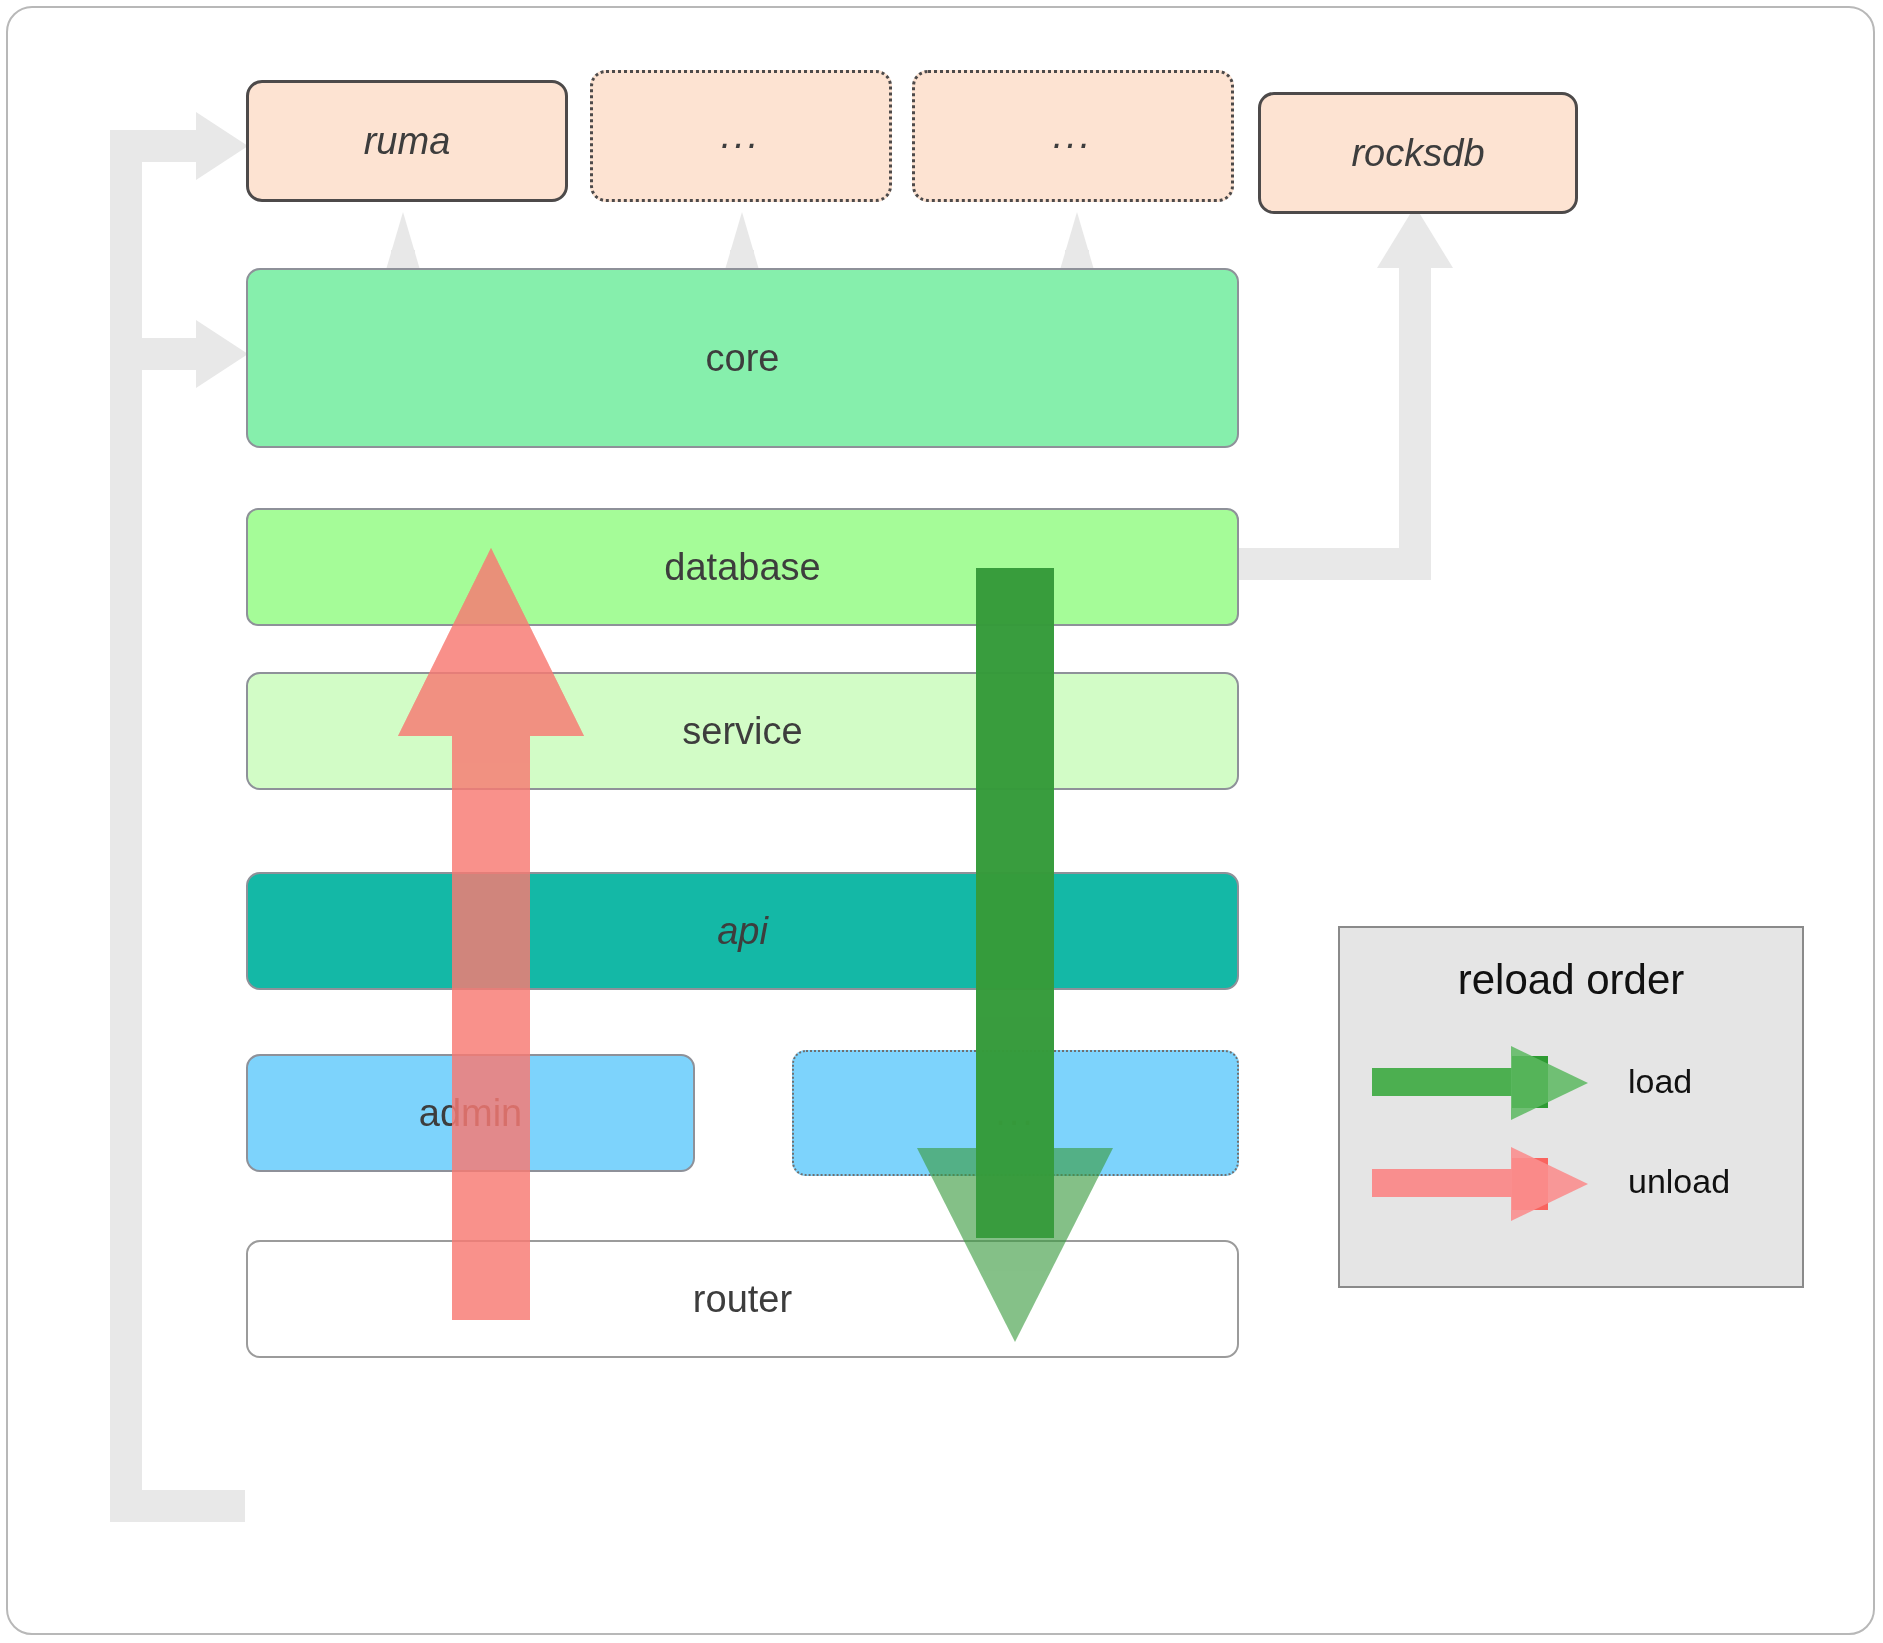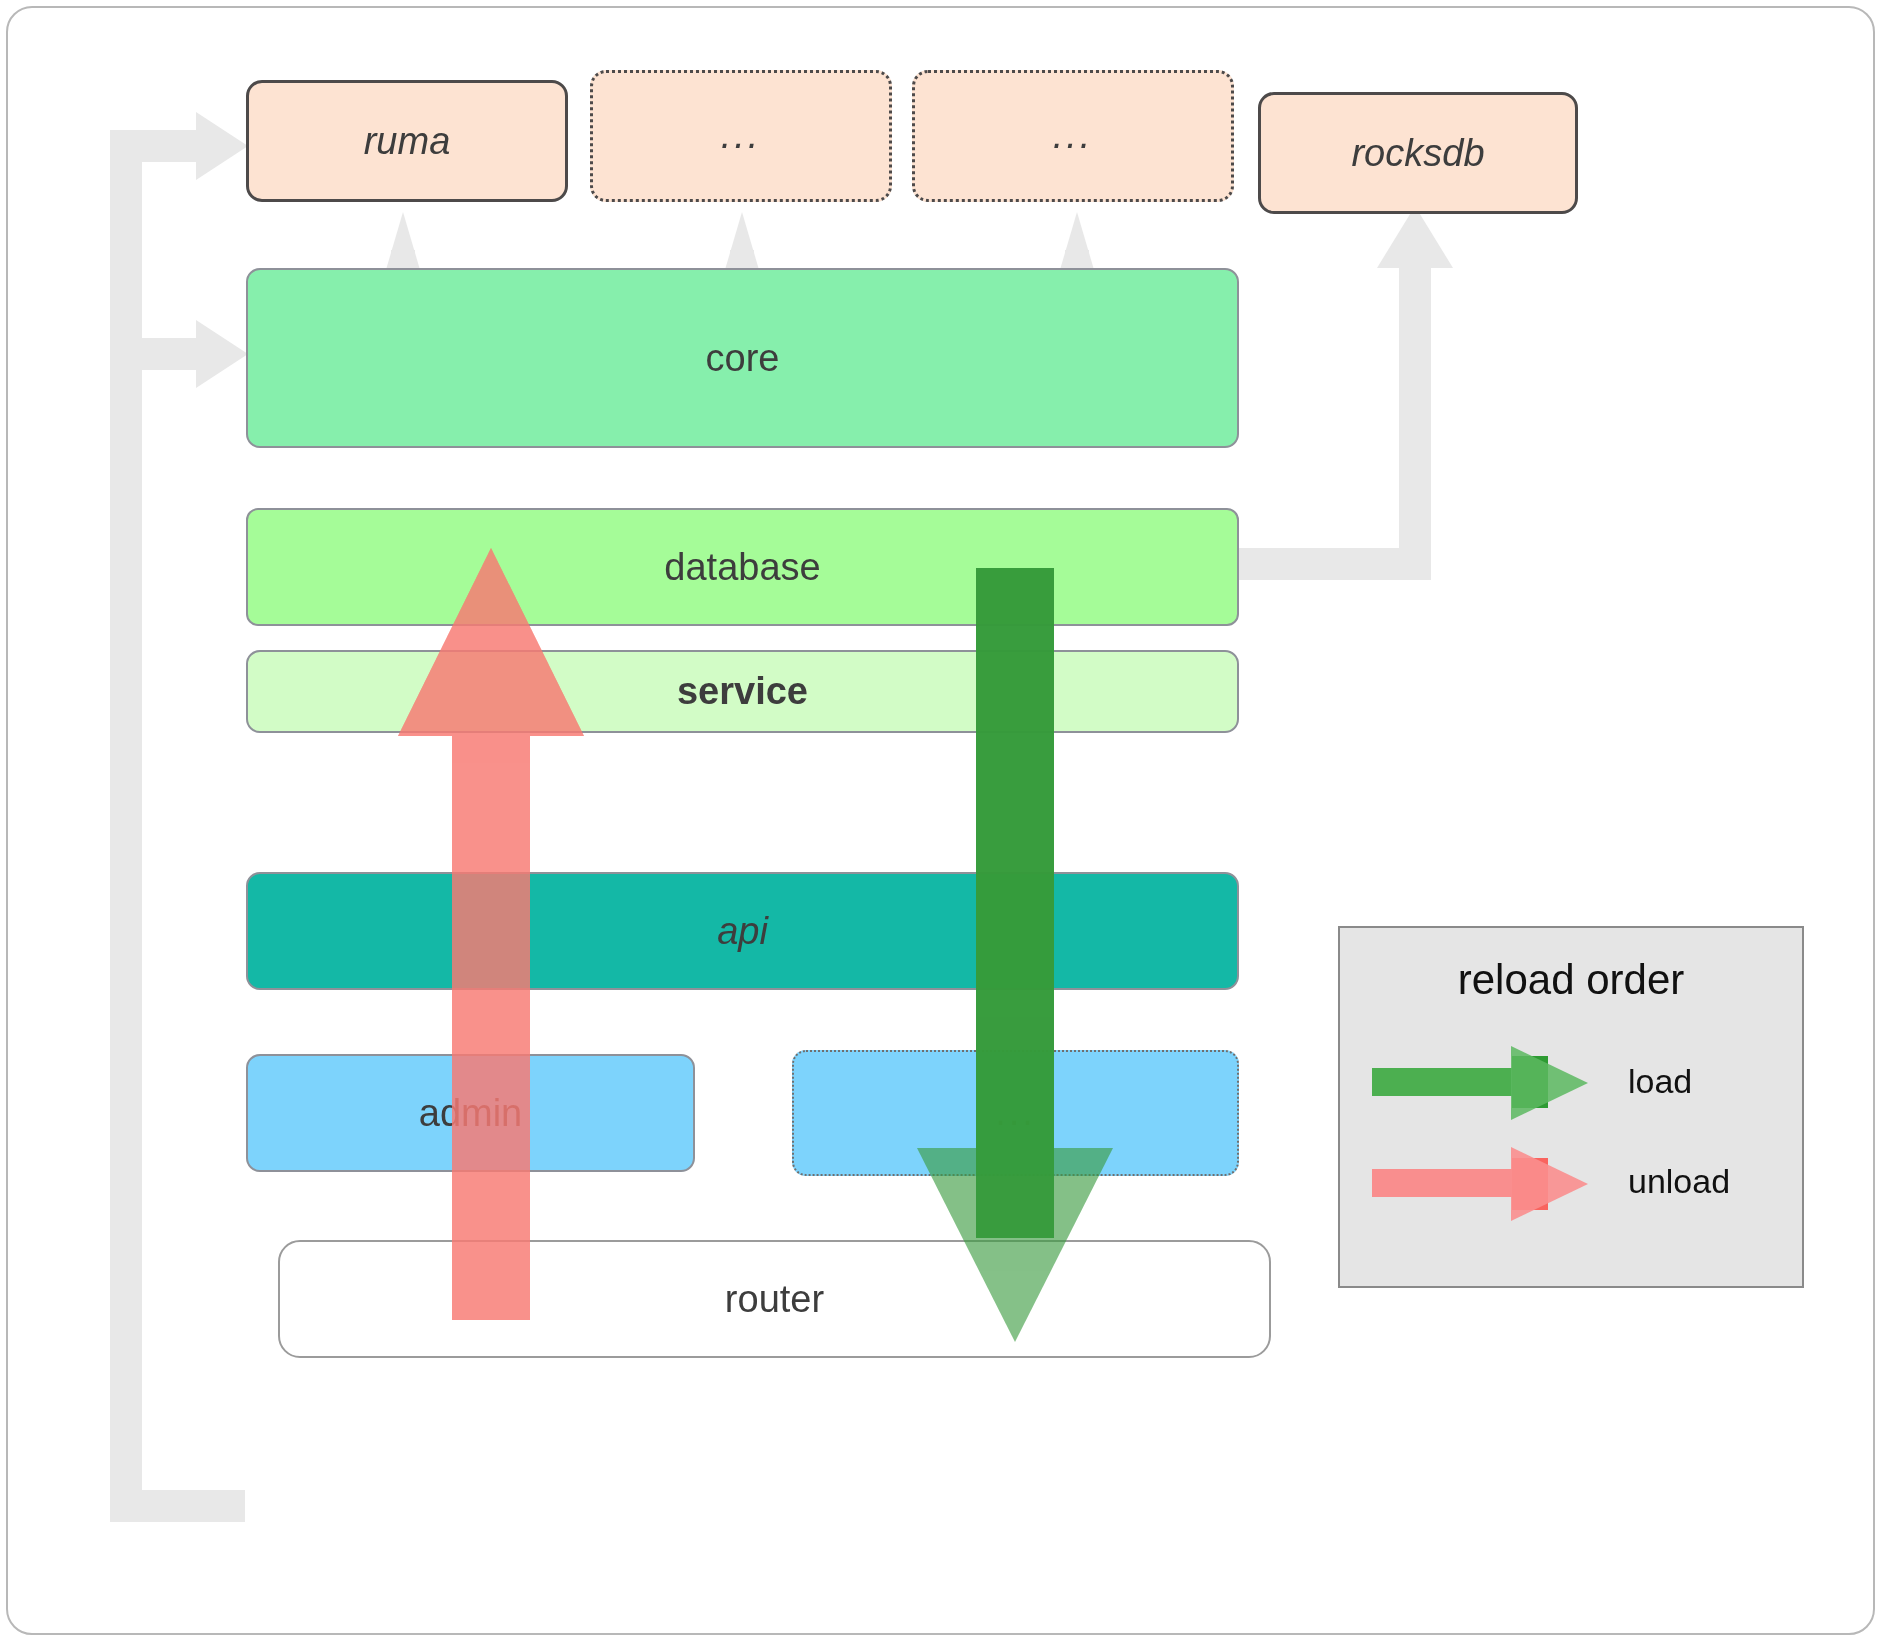--- a/index.html
+++ b/index.html
@@ -84,22 +84,21 @@
     border: 2px solid #8e9199;
     border-radius: 14px;
   }
   .leaf-box.dotted {
     border: 2px dotted #6f6f6f;
   }
   
   .router-box {
     background: #ffffff;
     border: 2px solid #9b9b9b;
-    border-radius: 22px;
-    margin-left: 32px;
+    border-radius: 14px;
   }
   
   .root-box {
     background: #0b4f9e;
     border: 4px solid #0a1a2b;
     border-radius: 16px;
     color: #ffffff;
     font-weight: bold;
     font-size: 42px;
   }
@@ -199,21 +198,21 @@
   </div>
 
   <div class="node core-box" style="left:246px; top:268px; width:993px; height:180px;">
     <span>core</span>
   </div>
 
   <div class="node db-box" style="left:246px; top:508px; width:993px; height:118px;">
     <span>database</span>
   </div>
 
-  <div class="node svc-box" style="left:246px; top:650px; width:993px; height:83px;font-weight:bold;">
+  <div class="node svc-box" style="left:246px; top:672px; width:993px; height:118px;">
     <span>service</span>
   </div>
 
   <div class="node api-box" style="left:246px; top:872px; width:993px; height:118px;">
     <span>api</span>
   </div>
 
   <div class="node leaf-box" style="left:246px; top:1054px; width:449px; height:118px;">
     <span>admin</span>
   </div>

